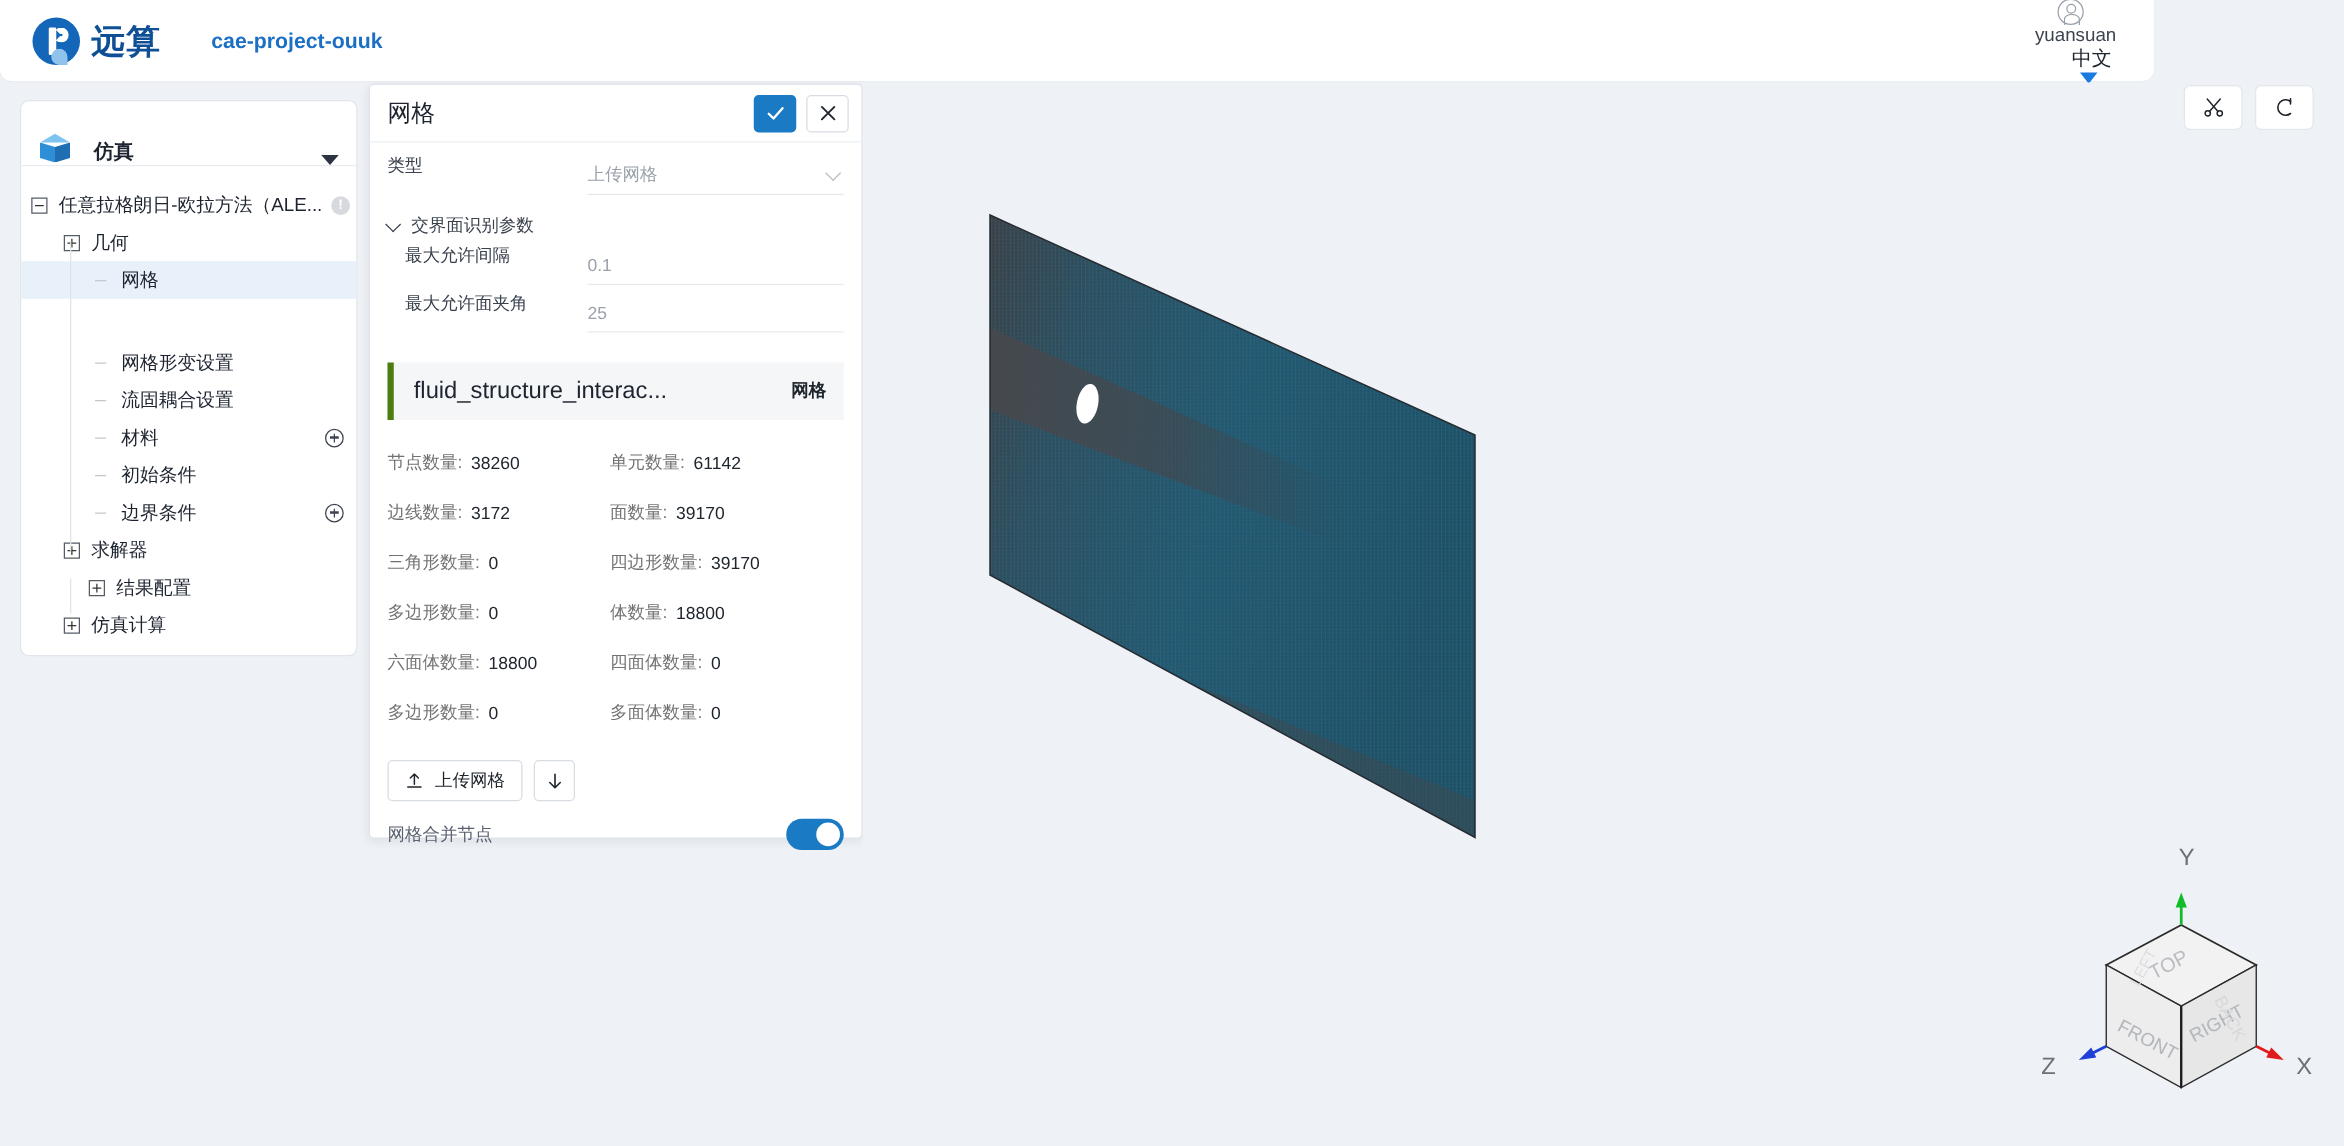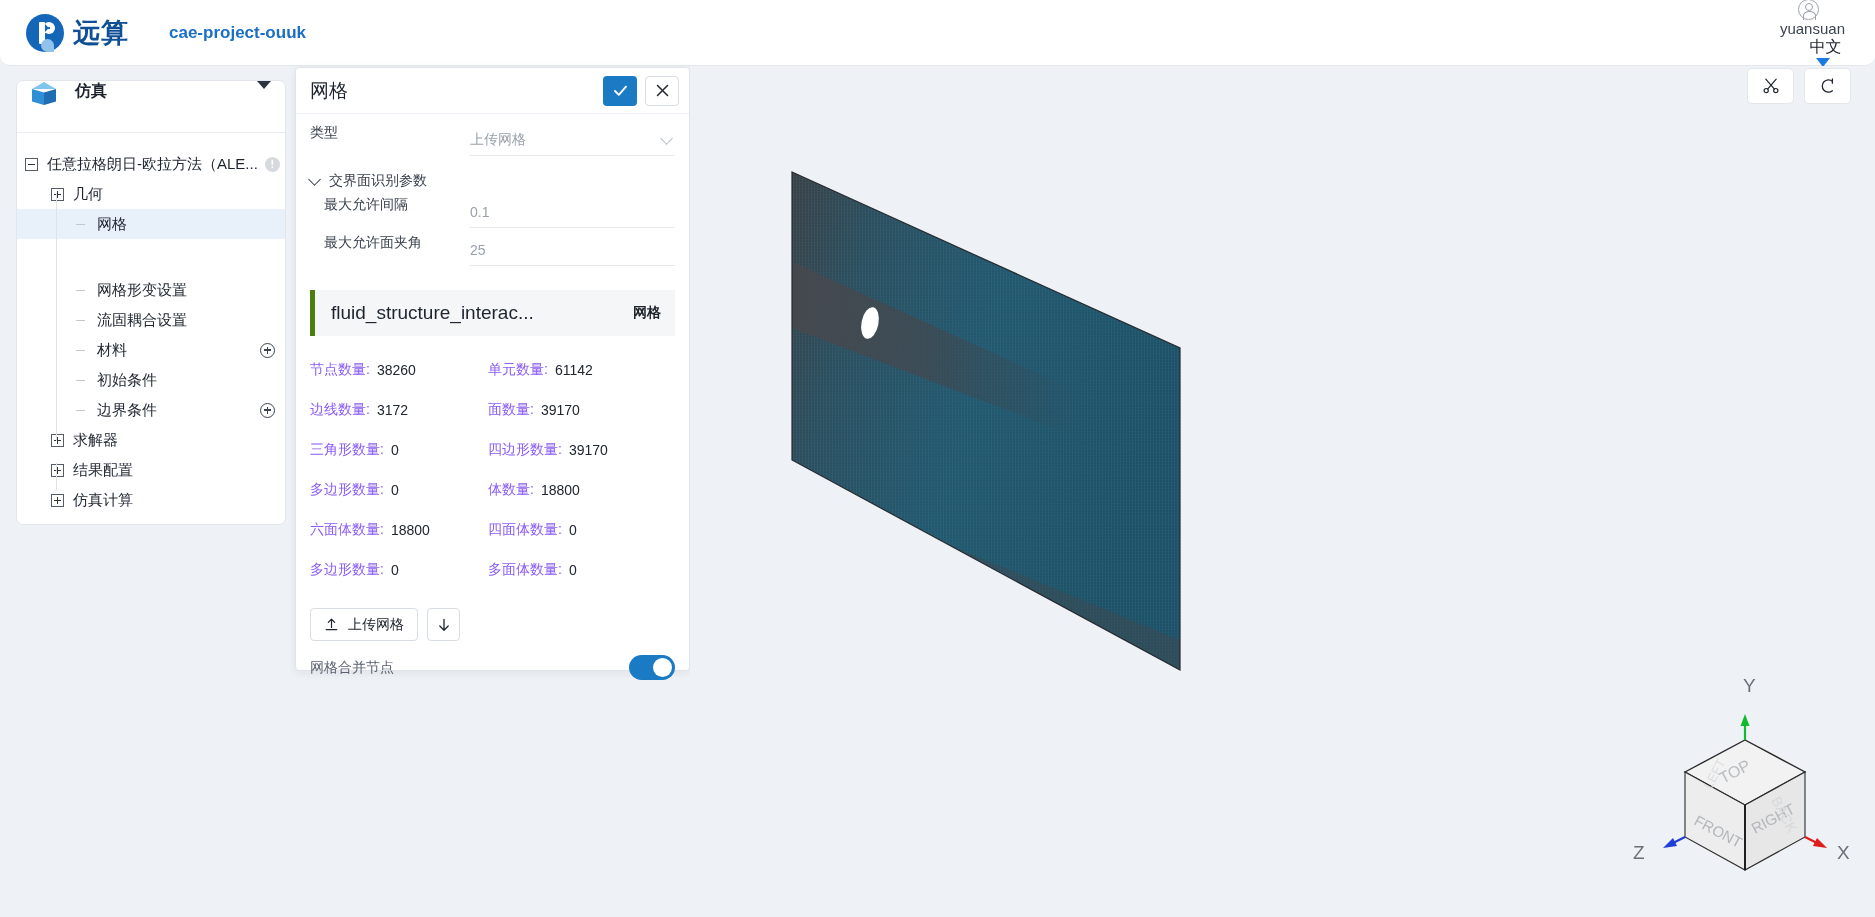--- a/index.html
+++ b/index.html
@@ -7,21 +7,21 @@
     width: 1875px; height: 917px;
     font-family: "Liberation Sans", "DejaVu Sans", sans-serif;
     background: #eef1f5;
     overflow: hidden;
   }
   body { position: relative; }
 
   
   .topbar {
     position: absolute; left: 0; top: 0;
-    width: 1875px; height: 66px;
+    width: 1723px; height: 66px;
     background: #ffffff;
     border-bottom: 1px solid #e4e8ee;
     display: flex; align-items: center;
     border-radius: 0 0 10px 10px;
   }
   .logo-wrap { display: flex; align-items: center; margin-left: 26px; }
   .logo-mark {
     width: 38px; height: 38px; border-radius: 50%;
     background: #1466b8; position: relative; flex: 0 0 auto;
   }
@@ -73,21 +73,21 @@
   }
 
   
   .sidebar {
     position: absolute; left: 16px; top: 80px;
     width: 270px; height: 445px;
     background: #fff; border: 1px solid #e2e6ec;
     border-radius: 7px; overflow: hidden;
   }
   .sidebar-head {
-    height: 52px; display: flex; align-items: flex-start;
+    height: 52px; display: flex; align-items: flex-end;
     border-bottom: 1px solid #e9edf2; padding: 0 14px;
   }
   .cube-icon {
     width: 26px; height: 26px; position: relative; flex: 0 0 auto;
   }
   .cube-icon i {
     position: absolute; display: block;
   }
   .cube-top {
     left: 1px; top: 1px; width: 0; height: 0;
@@ -212,21 +212,21 @@
     padding: 0 14px 0 16px;
   }
   .mesh-card-name { font-size: 19px; color: #1d2430; }
   .mesh-card-tag { margin-left: auto; font-size: 14px; font-weight: 700; color: #20262e; }
 
   .stats {
     display: grid; grid-template-columns: 178px 1fr;
     row-gap: 0; margin-top: 14px;
   }
   .stat { height: 40px; display: flex; align-items: center; font-size: 14px; }
-  .stat-k { color: #8b5cf6; }
+  .stat-k { color: #737373; }
   .stat-v { color: #20262e; margin-left: 7px; }
 
   .upload-row { display: flex; align-items: center; gap: 9px; margin-top: 18px; }
   .btn-upload {
     height: 33px; border: 1px solid #d8dde3; border-radius: 4px;
     display: flex; align-items: center; padding: 0 13px;
     font-size: 14px; color: #20262e; background: #fff; gap: 9px;
   }
   .btn-down {
     width: 33px; height: 33px; border: 1px solid #d8dde3; border-radius: 4px;
@@ -329,21 +329,21 @@
       </div>
       <div class="tree-row" style="padding-left: 58px;">
         <span class="dash"></span>
         <span class="tree-label">边界条件</span>
         <span class="add-icon"></span>
       </div>
       <div class="tree-row" style="padding-left: 34px;">
         <span class="toggler plus"></span>
         <span class="tree-label">求解器</span>
       </div>
-      <div class="tree-row" style="padding-left: 34px;">
+      <div class="tree-row" style="padding-left: 54px;">
         <span class="toggler plus"></span>
         <span class="tree-label">结果配置</span>
       </div>
       <div class="tree-row" style="padding-left: 34px;">
         <span class="toggler plus"></span>
         <span class="tree-label">仿真计算</span>
       </div>
       <div class="vline" style="left: 39px; top: 60px; height: 248px;"></div>
       <div class="vline" style="left: 39px; top: 330px; height: 28px;"></div>
     </div>

